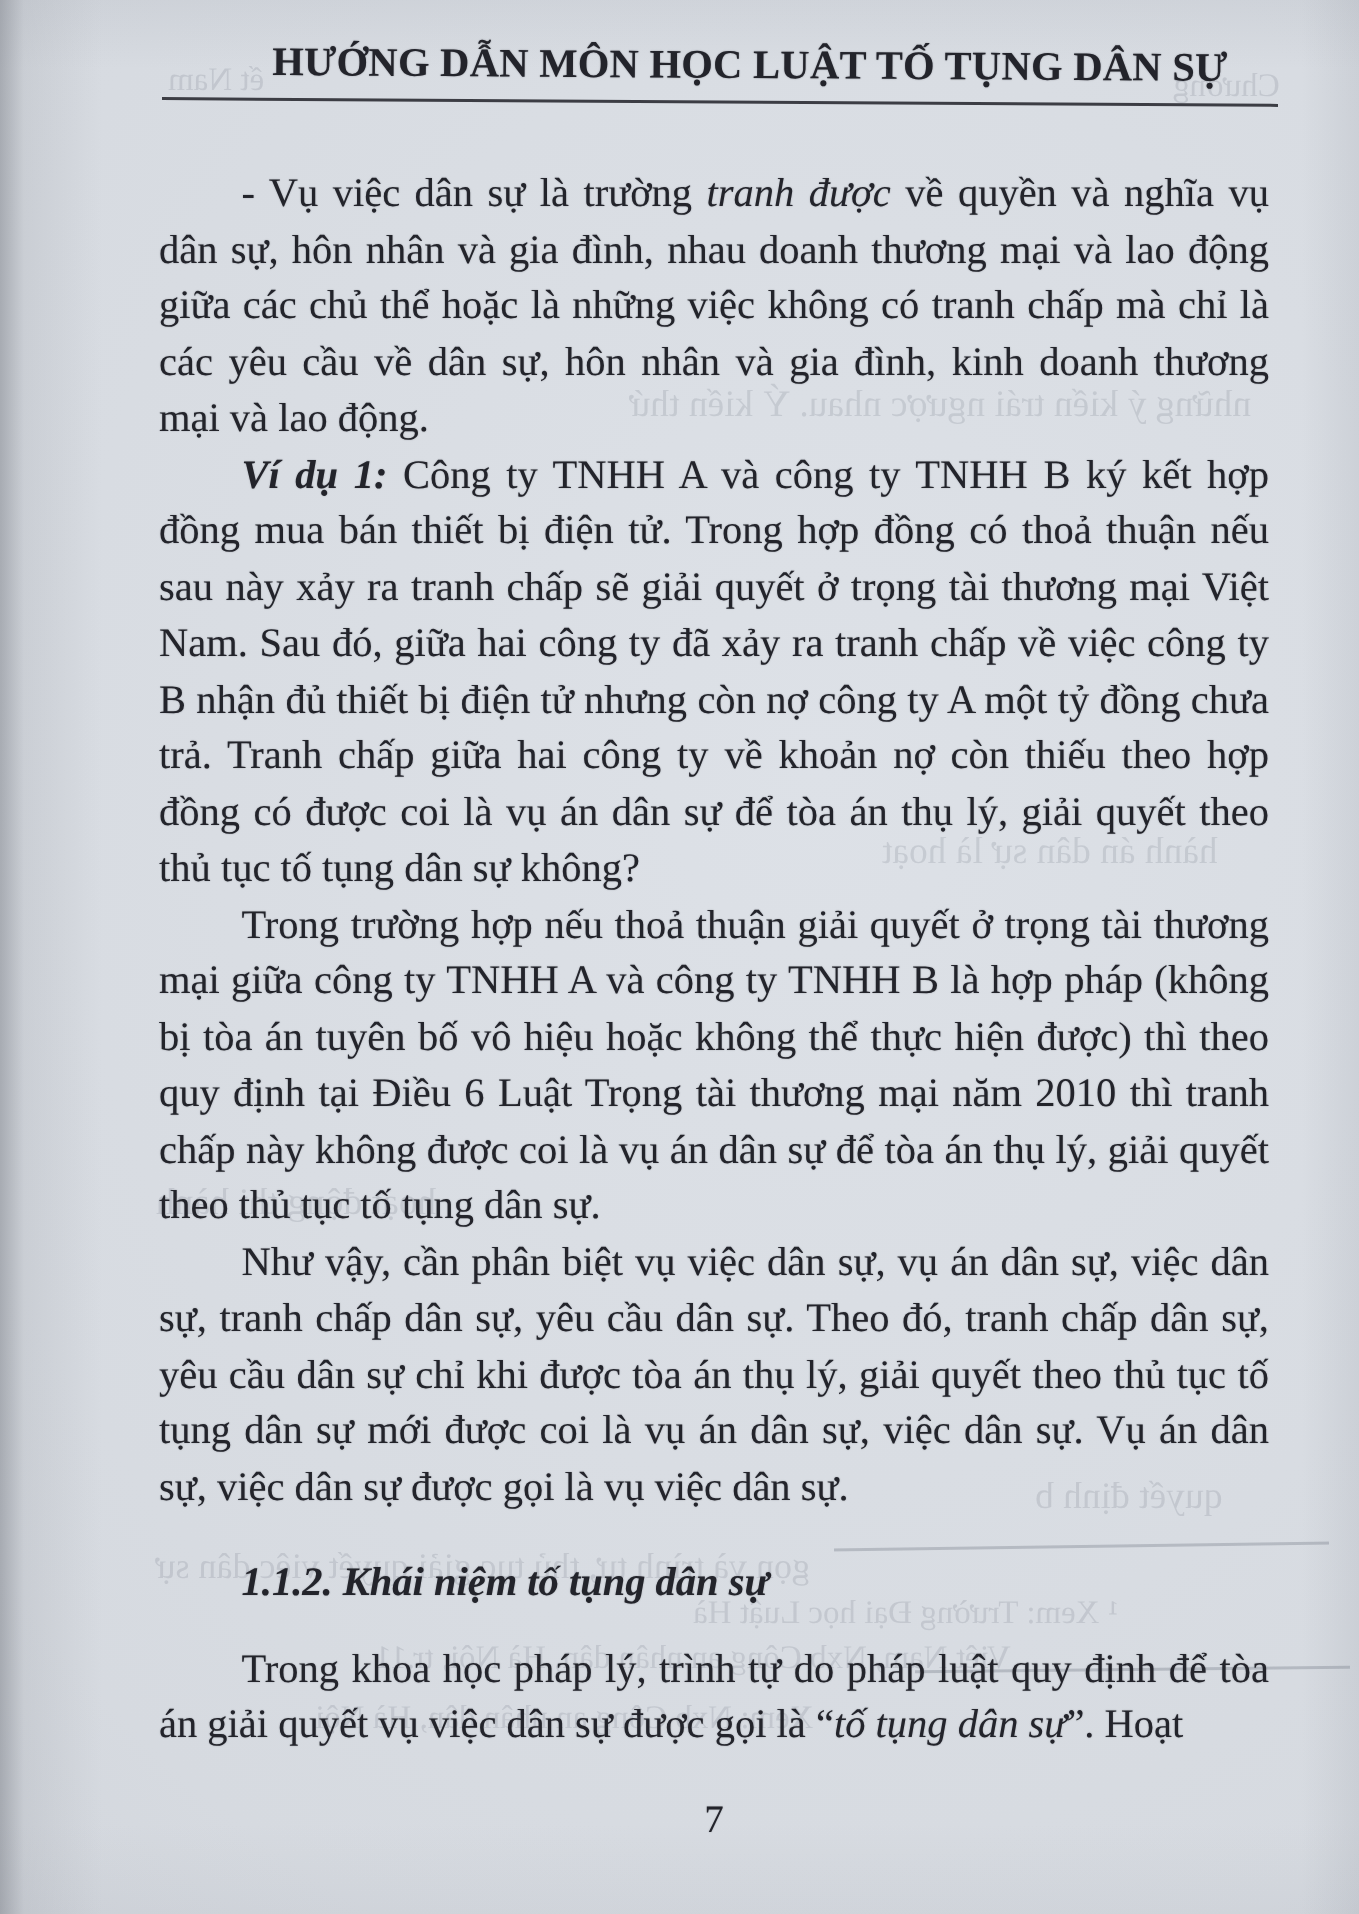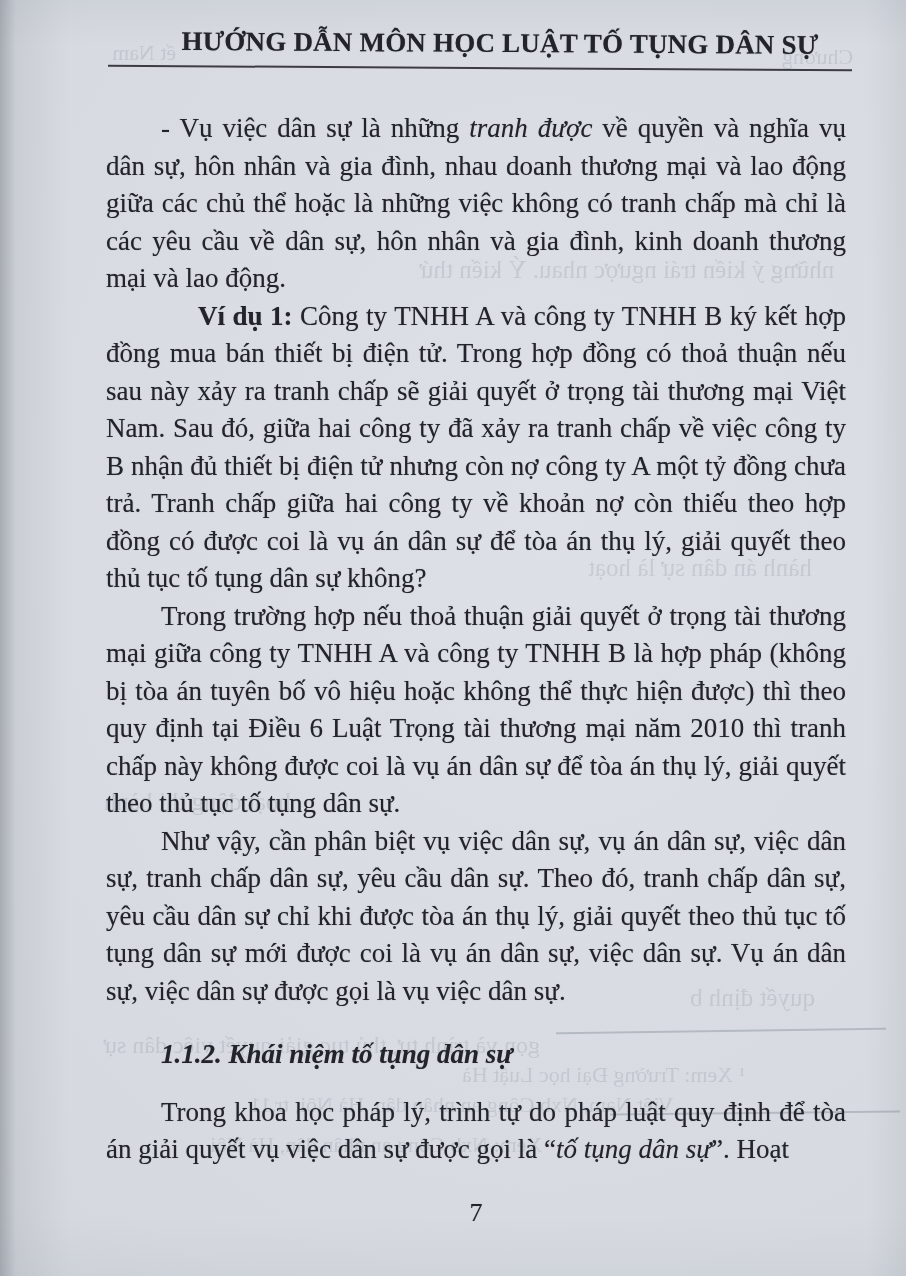--- a/index.html
+++ b/index.html
@@ -29,21 +29,21 @@
     position:absolute; top:67px; left:108px; width:744px; height:2px;
     background:#3c3d44; transform:rotate(0.35deg);
   }
   .text-block {
     position:absolute; top:110px; left:106px; width:740px;
     font-size:27px; line-height:37.5px; text-align:justify;
     text-shadow:0 0 1px rgba(35,36,44,0.38);
   }
   .text-block p { margin:0; text-indent:55px; }
   .it { font-style:italic; }
-  .bi { font-weight:bold;margin-left:37px; }
+  .bi { font-style:italic; font-weight:bold; }
   .section-heading {
     font-size:27px; font-weight:bold; font-style:italic;
     margin:26px 0 20px 0; text-indent:55px;
   }
   .page-number {
     position:absolute; top:1198px; left:106px; width:740px;
     text-align:center; font-size:26px;
     text-shadow:0 0 1px rgba(35,36,44,0.35);
   }
   .ghost {
@@ -73,21 +73,21 @@
   <span class="ghost small" style="top:1092px; left:250px;">Việt Nam, Nxb Công an nhân dân, Hà Nội, tr.11</span>
   <span class="ghost small" style="top:1132px; left:210px;">Xem: Nxb Công an nhân dân, Hà Nội</span>
   <div class="ghost-line" style="top:1030px; left:556px; width:330px; transform:rotate(-0.8deg);"></div>
   <div class="ghost-line" style="top:1112px; left:610px; width:290px; transform:rotate(-0.6deg);"></div>
 
   <div class="header-title">HƯỚNG DẪN MÔN HỌC LUẬT TỐ TỤNG DÂN SỰ</div>
   <div class="header-rule"></div>
 
   <div class="text-block">
 
-    <p><span>- Vụ việc dân sự là những </span><span class="it">tranh được</span><span> về quyền và nghĩa vụ dân sự, hôn nhân và gia đình, nhau doanh thương mại và lao động giữa các chủ thể hoặc là những việc không có tranh chấp mà chỉ là các yêu cầu về dân sự, hôn nhân và gia đình, kinh doanh thương mại và lao động.</span></p>
+    <p><span>- Vụ việc dân sự là trường </span><span class="it">tranh được</span><span> về quyền và nghĩa vụ dân sự, hôn nhân và gia đình, nhau doanh thương mại và lao động giữa các chủ thể hoặc là những việc không có tranh chấp mà chỉ là các yêu cầu về dân sự, hôn nhân và gia đình, kinh doanh thương mại và lao động.</span></p>
 
     <p><span class="bi">Ví dụ 1:</span><span> Công ty TNHH A và công ty TNHH B ký kết hợp đồng mua bán thiết bị điện tử. Trong hợp đồng có thoả thuận nếu sau này xảy ra tranh chấp sẽ giải quyết ở trọng tài thương mại Việt Nam. Sau đó, giữa hai công ty đã xảy ra tranh chấp về việc công ty B nhận đủ thiết bị điện tử nhưng còn nợ công ty A một tỷ đồng chưa trả. Tranh chấp giữa hai công ty về khoản nợ còn thiếu theo hợp đồng có được coi là vụ án dân sự để tòa án thụ lý, giải quyết theo thủ tục tố tụng dân sự không?</span></p>
 
     <p>Trong trường hợp nếu thoả thuận giải quyết ở trọng tài thương mại giữa công ty TNHH A và công ty TNHH B là hợp pháp (không bị tòa án tuyên bố vô hiệu hoặc không thể thực hiện được) thì theo quy định tại Điều 6 Luật Trọng tài thương mại năm 2010 thì tranh chấp này không được coi là vụ án dân sự để tòa án thụ lý, giải quyết theo thủ tục tố tụng dân sự.</p>
 
     <p>Như vậy, cần phân biệt vụ việc dân sự, vụ án dân sự, việc dân sự, tranh chấp dân sự, yêu cầu dân sự. Theo đó, tranh chấp dân sự, yêu cầu dân sự chỉ khi được tòa án thụ lý, giải quyết theo thủ tục tố tụng dân sự mới được coi là vụ án dân sự, việc dân sự. Vụ án dân sự, việc dân sự được gọi là vụ việc dân sự.</p>
 
     <h2 class="section-heading">1.1.2. Khái niệm tố tụng dân sự</h2>
 
     <p><span>Trong khoa học pháp lý, trình tự do pháp luật quy định để tòa án giải quyết vụ việc dân sự được gọi là “</span><span class="it">tố tụng dân sự</span><span>”. Hoạt</span></p>

